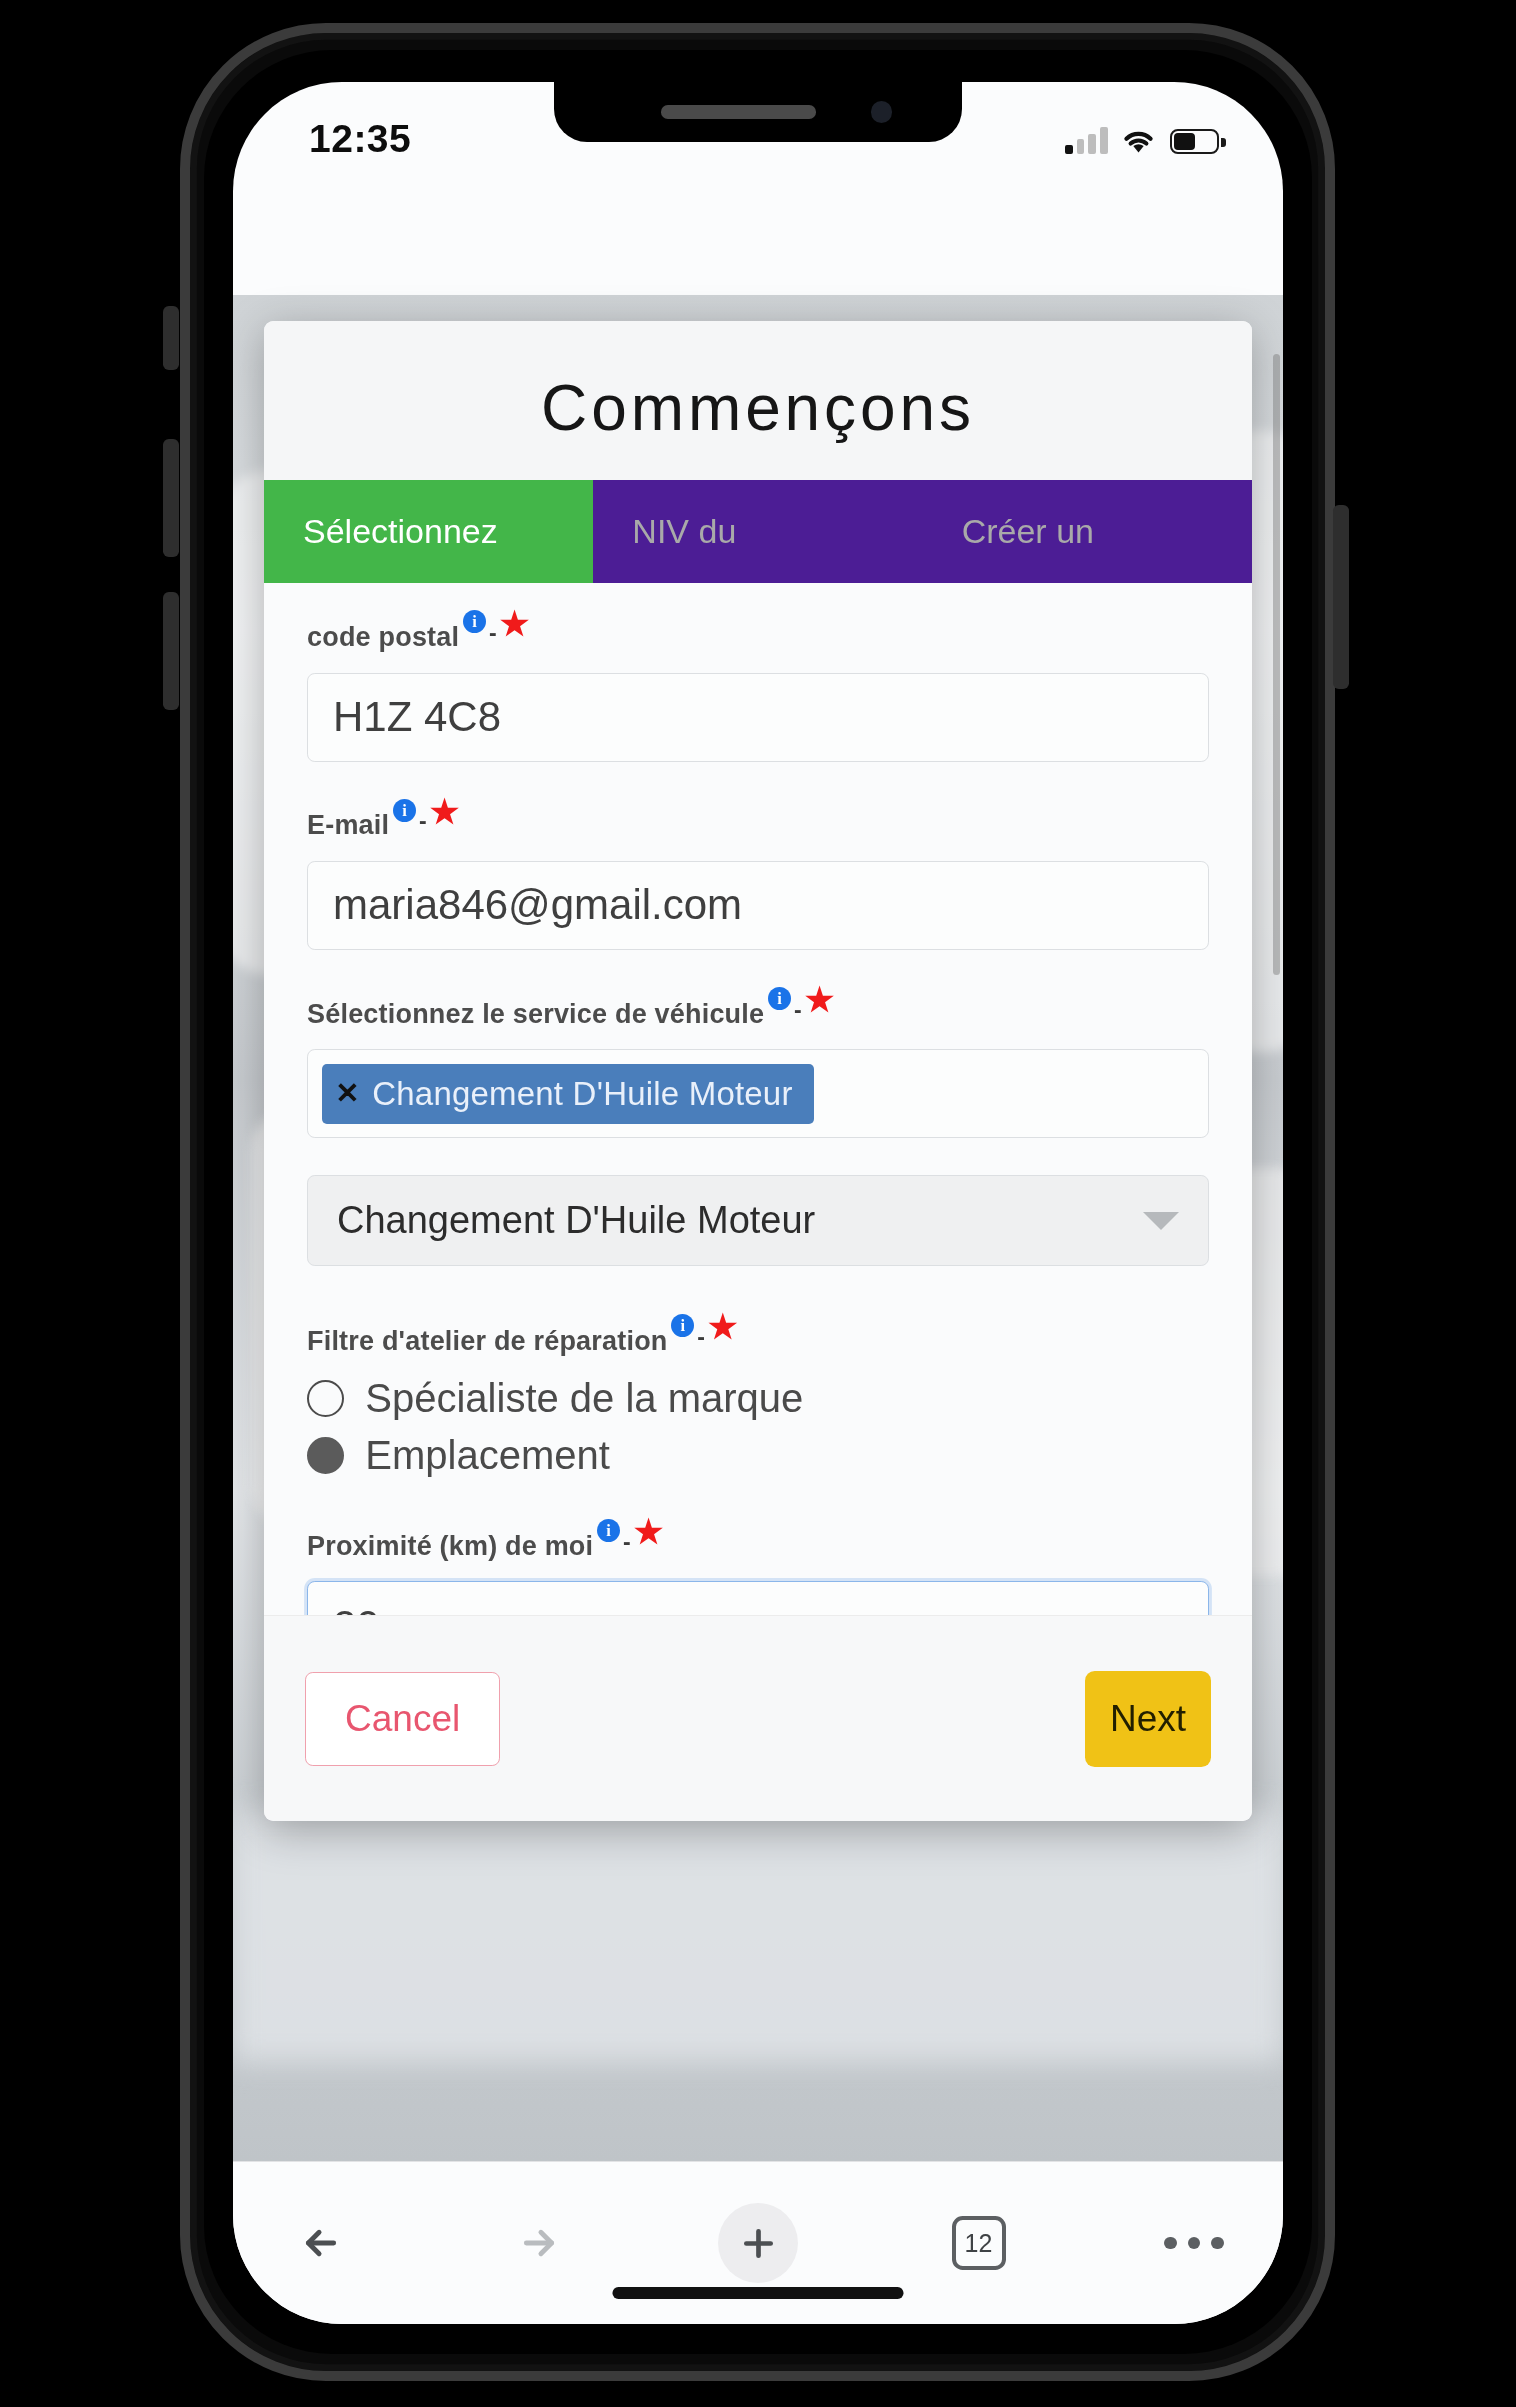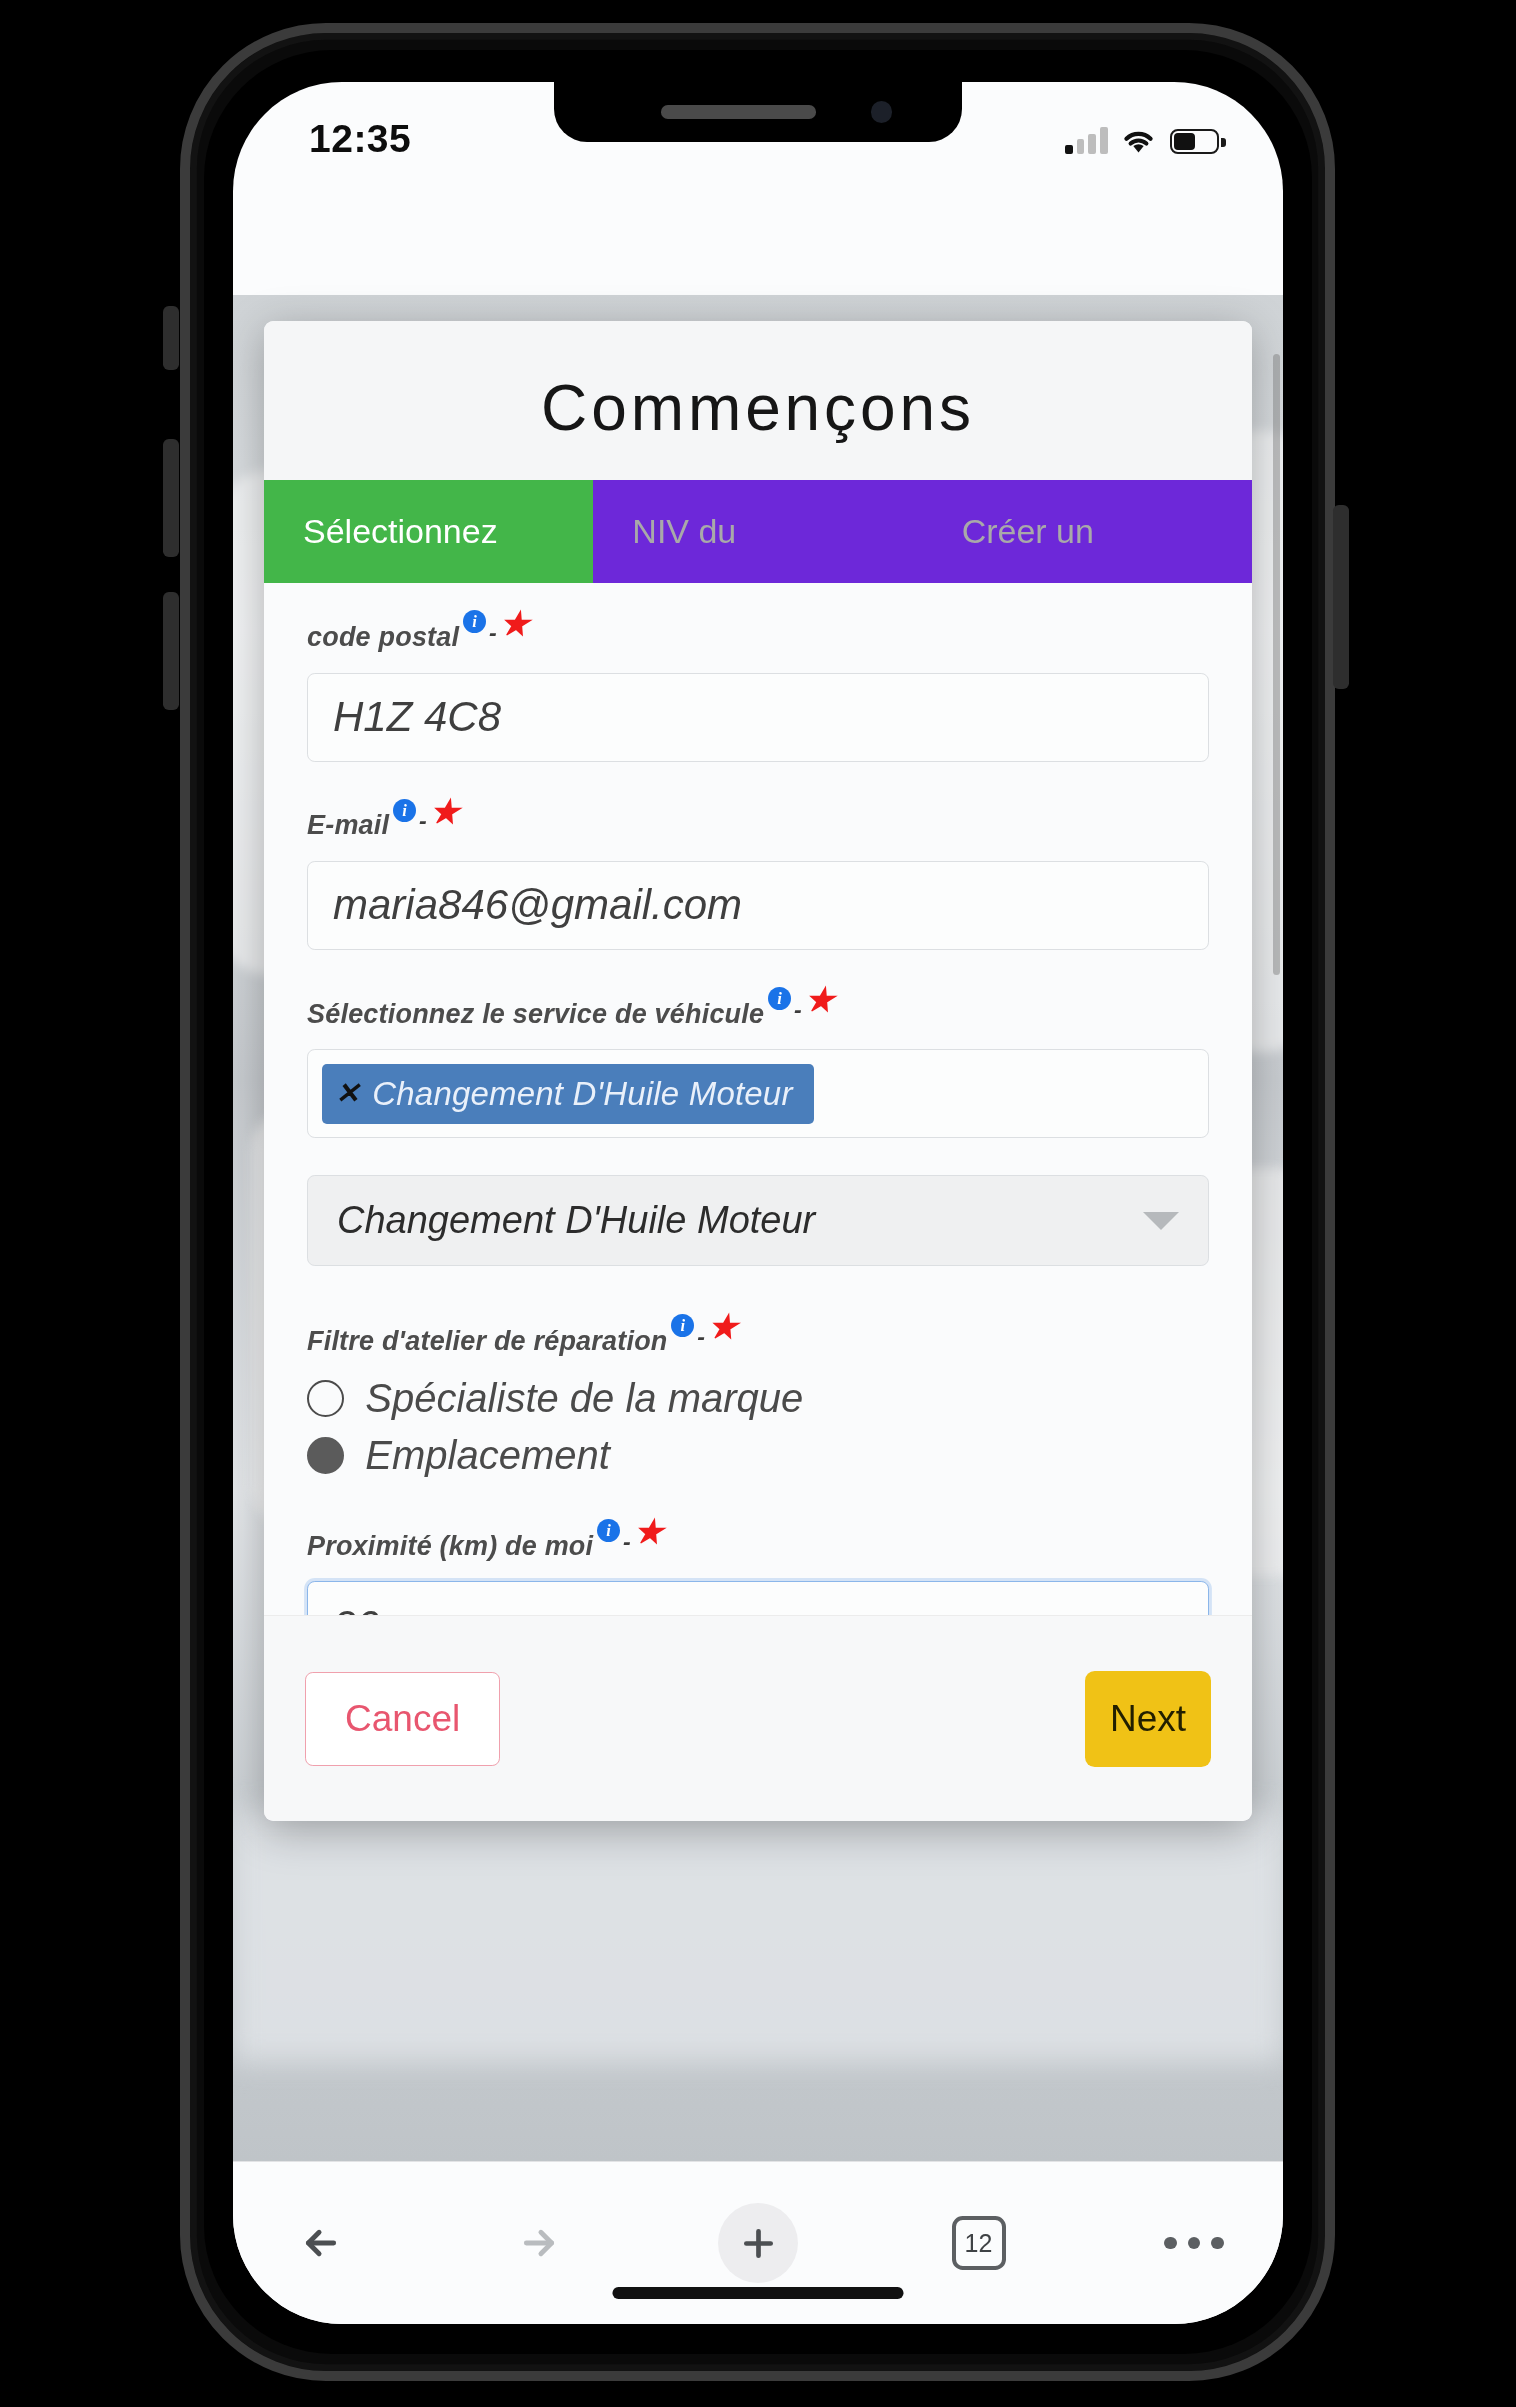--- a/index.html
+++ b/index.html
@@ -161,33 +161,33 @@
     background: #f5f6f7;
   }
   .title-smudge {
     position: absolute; left: 342px; top: 0;
     width: 233px; height: 161px;
     background: rgba(196,199,203,.55);
     z-index: -1;
   }
 
   
-  .tabs { display: flex; height: 103px; background: #6d28d9; }
+  .tabs { display: flex; height: 103px; background: #4c1d95; justify-content: flex-end; }
   .tab {
     flex: 1 1 0;
     display: flex; align-items: center;
     font-size: 34px;
   }
   .tab span { padding-left: 39px; }
   .tab.active { background: #43b649; }
   .tab.active span { color: #fff; }
   .tab.inactive span { color: #a9a9a9; }
 
   
-  .form { padding: 39px 43px 0; font-style: italic; }
+  .form { padding: 39px 43px 0; }
   .field { margin-bottom: 7.8px; }
   .flabel {
     font-size: 27px; font-weight: bold; color: #4c4c4c;
     display: flex; align-items: flex-start; gap: 0;
     margin-bottom: 17.5px; letter-spacing: 0.2px;
   }
   .info-icon {
     display: inline-block; width: 23px; height: 23px; border-radius: 50%;
     background: #1a73e8; color: #fff; font-size: 16.5px; font-weight: bold;
     text-align: center; line-height: 23px;

